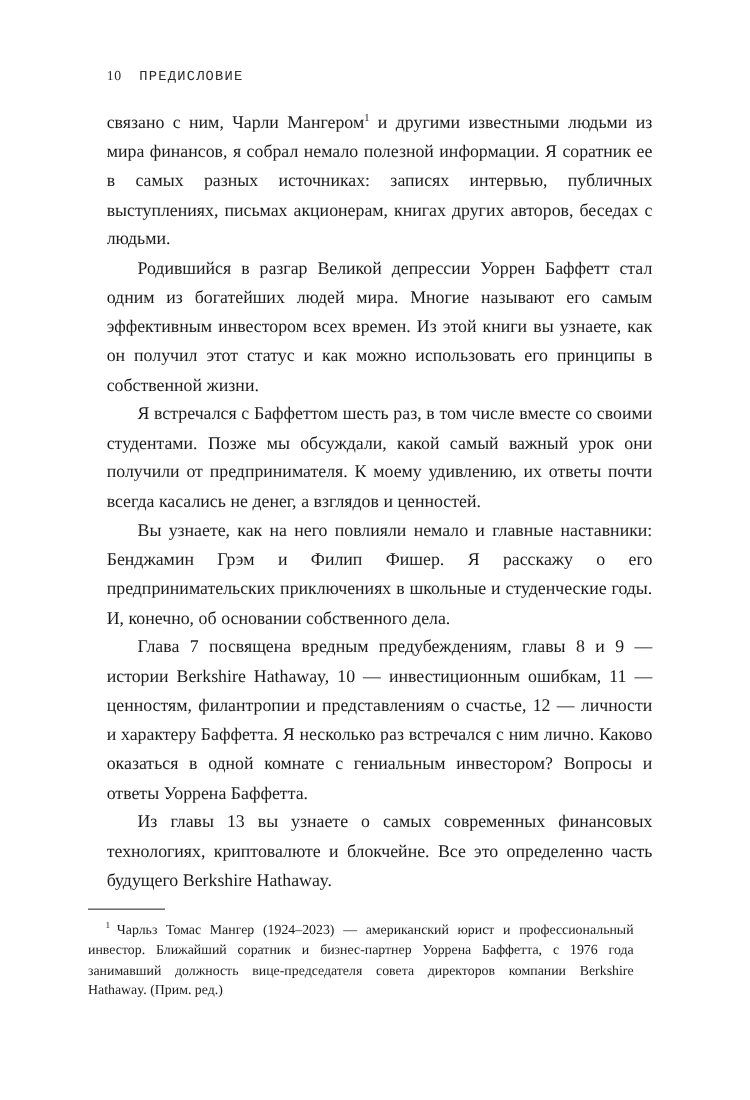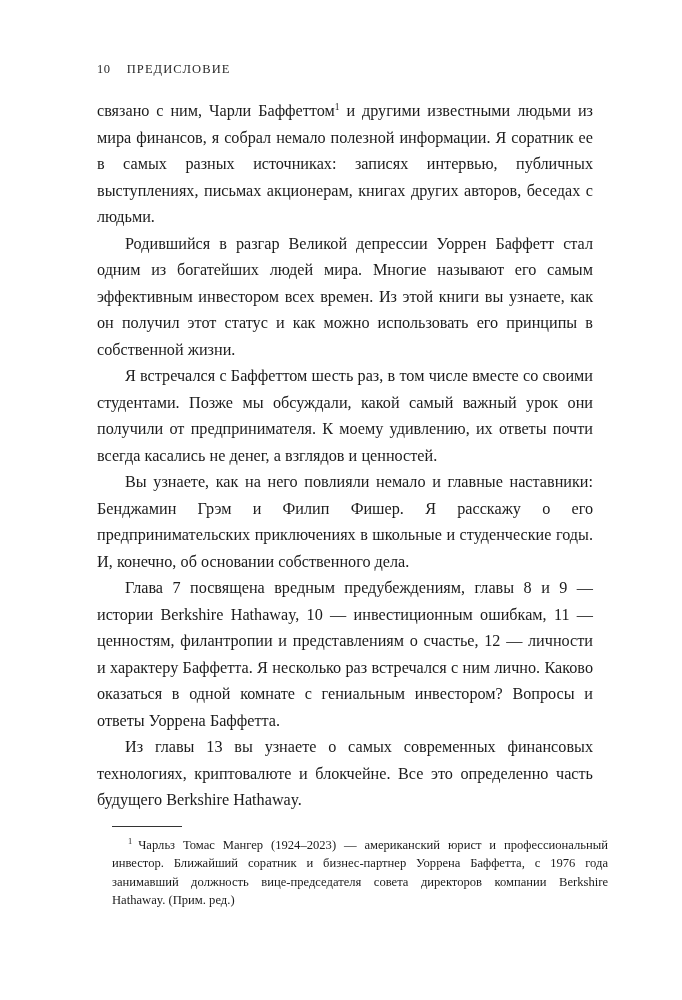--- a/index.html
+++ b/index.html
@@ -32,20 +32,21 @@
     letter-spacing: 0.6px;
     color: #2a2a2a;
     white-space: nowrap;
   }
   .running-head .folio {
     margin-right: 16px;
     text-align: right;
   }
   .running-head .head-title {
     letter-spacing: 1.1px;
+    font-family: Liberation Mono, monospace;
   }
 
   
   .textblock {
     position: absolute;
     left: 97px;
     top: 98px;
     width: 496px;
   }
   .para {
@@ -62,21 +63,21 @@
   }
   sup.fn-ref {
     font-size: 9.5px;
     vertical-align: super;
     line-height: 0;
   }
 
   
   .footnote {
     position: absolute;
-    left: 112px;
+    left: 80px;
     top: 826px;
     width: 496px;
   }
   .footnote-rule {
     width: 70px;
     height: 0;
     border-top: 1px solid #333333;
     margin: 0 0 9px 0;
   }
   .footnote-text {
@@ -98,21 +99,21 @@
 <body>
 
 <div class="page">
 
   <div class="running-head">
     <span class="folio">10</span><span class="head-title">ПРЕДИСЛОВИЕ</span>
   </div>
 
   <div class="textblock">
 
-    <p class="para first"><span>связано с ним, Чарли Баффеттом</span><sup class="fn-ref">1</sup><span> и другими известными людьми из мира финансов, я собрал немало полезной информации. Я соратник ее в самых разных источниках: записях интервью, публичных выступлениях, письмах акционерам, книгах других авторов, беседах с людьми.</span></p>
+    <p class="para first"><span>связано с ним, Чарли Мангером</span><sup class="fn-ref">1</sup><span> и другими известными людьми из мира финансов, я собрал немало полезной информации. Я соратник ее в самых разных источниках: записях интервью, публичных выступлениях, письмах акционерам, книгах других авторов, беседах с людьми.</span></p>
 
     <p class="para">Родившийся в разгар Великой депрессии Уоррен Баффетт стал одним из богатейших людей мира. Многие называют его самым эффективным инвестором всех времен. Из этой книги вы узнаете, как он получил этот статус и как можно использовать его принципы в собственной жизни.</p>
 
     <p class="para">Я встречался с Баффеттом шесть раз, в том числе вместе со своими студентами. Позже мы обсуждали, какой самый важный урок они получили от предпринимателя. К моему удивлению, их ответы почти всегда касались не денег, а взглядов и ценностей.</p>
 
     <p class="para">Вы узнаете, как на него повлияли немало и главные наставники: Бенджамин Грэм и Филип Фишер. Я расскажу о его предпринимательских приключениях в школьные и студенческие годы. И, конечно, об основании собственного дела.</p>
 
 
     <p class="para">Глава 7 посвящена вредным предубеждениям, главы 8 и 9 — истории Berkshire Hathaway, 10 — инвестиционным ошибкам, 11 — ценностям, филантропии и представлениям о счастье, 12 — личности и характеру Баффетта. Я несколько раз встречался с ним лично. Каково оказаться в одной комнате с гениальным инвестором? Вопросы и ответы Уоррена Баффетта.</p>
 

